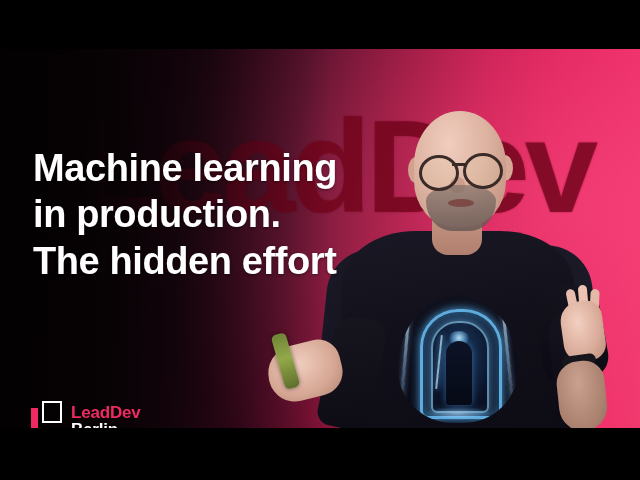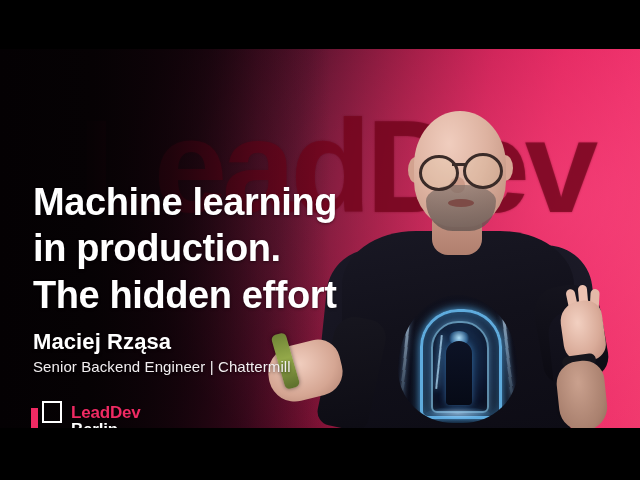--- a/index.html
+++ b/index.html
@@ -317,21 +317,20 @@
     left: 33px;
     top: 96px;
     z-index: 40;
     color: #ffffff;
     font-size: 38px;
     font-weight: bold;
     line-height: 1.22;
     letter-spacing: -0.4px;
     white-space: pre-line;
     text-shadow: 0 1px 3px rgba(0,0,0,.45);
-    margin-top: 34px;
   }
   #speaker-block {
     position: absolute;
     left: 33px;
     top: 281px;
     z-index: 40;
   }
   #speaker-name {
     color: #ffffff;
     font-size: 22px;
@@ -445,24 +444,20 @@
 
       <div class="arm-left"></div>
       <div class="hand-left"></div>
       <div class="clicker"></div>
     </div>
 
     <div id="talk-title">Machine learning
 in production.
 The hidden effort</div>
 
-    <div id="speaker-block">
-      <div id="speaker-name">Maciej Rząsa</div>
-      <div id="speaker-role">Senior Backend Engineer | Chattermill</div>
-    </div>
 
     <div id="event-logo">
       <div id="logo-mark">
         <div id="logo-square"></div>
         <div id="logo-el"></div>
       </div>
       <div id="logo-words">
         <div id="logo-lead">LeadDev</div>
         <div id="logo-city">Berlin</div>
       </div>

